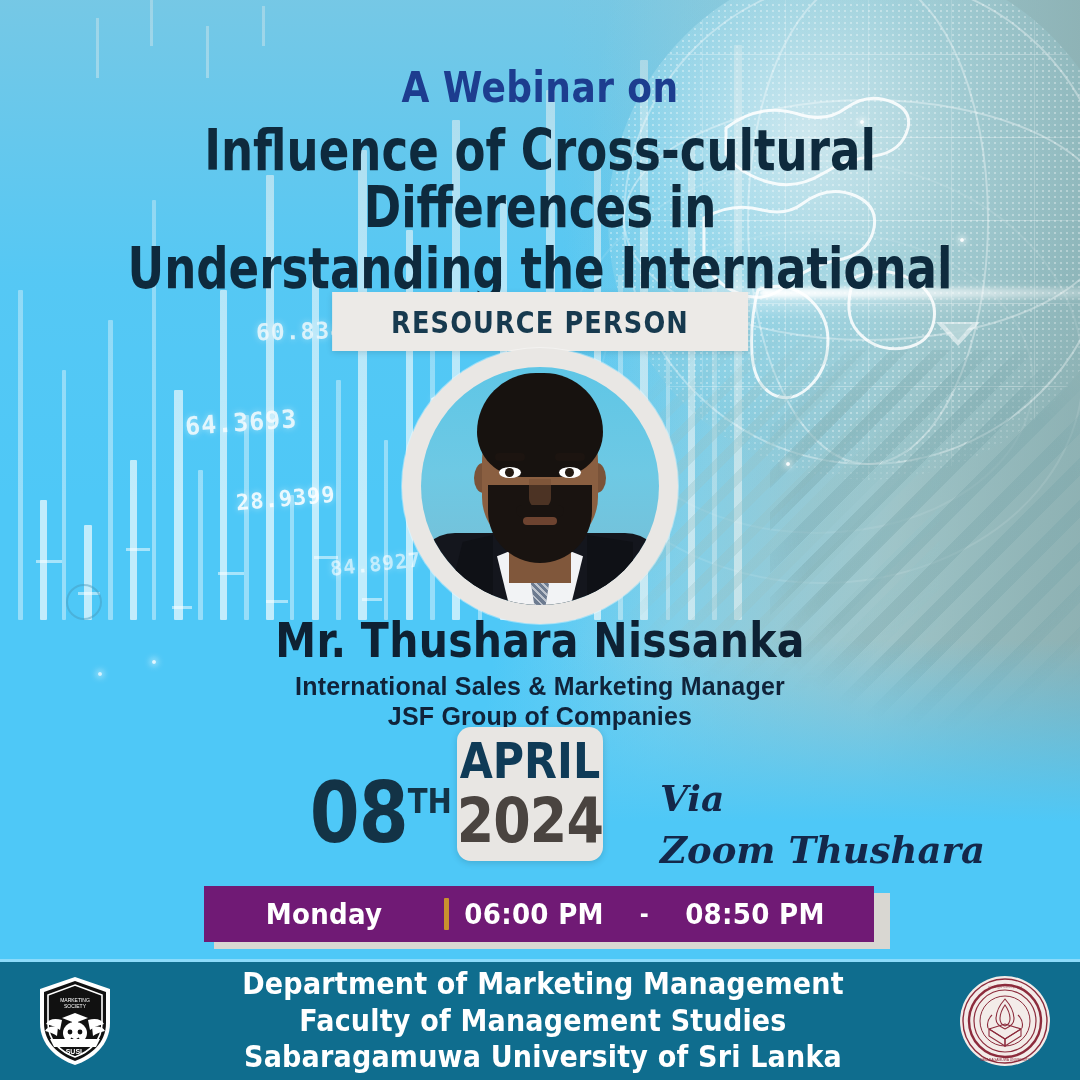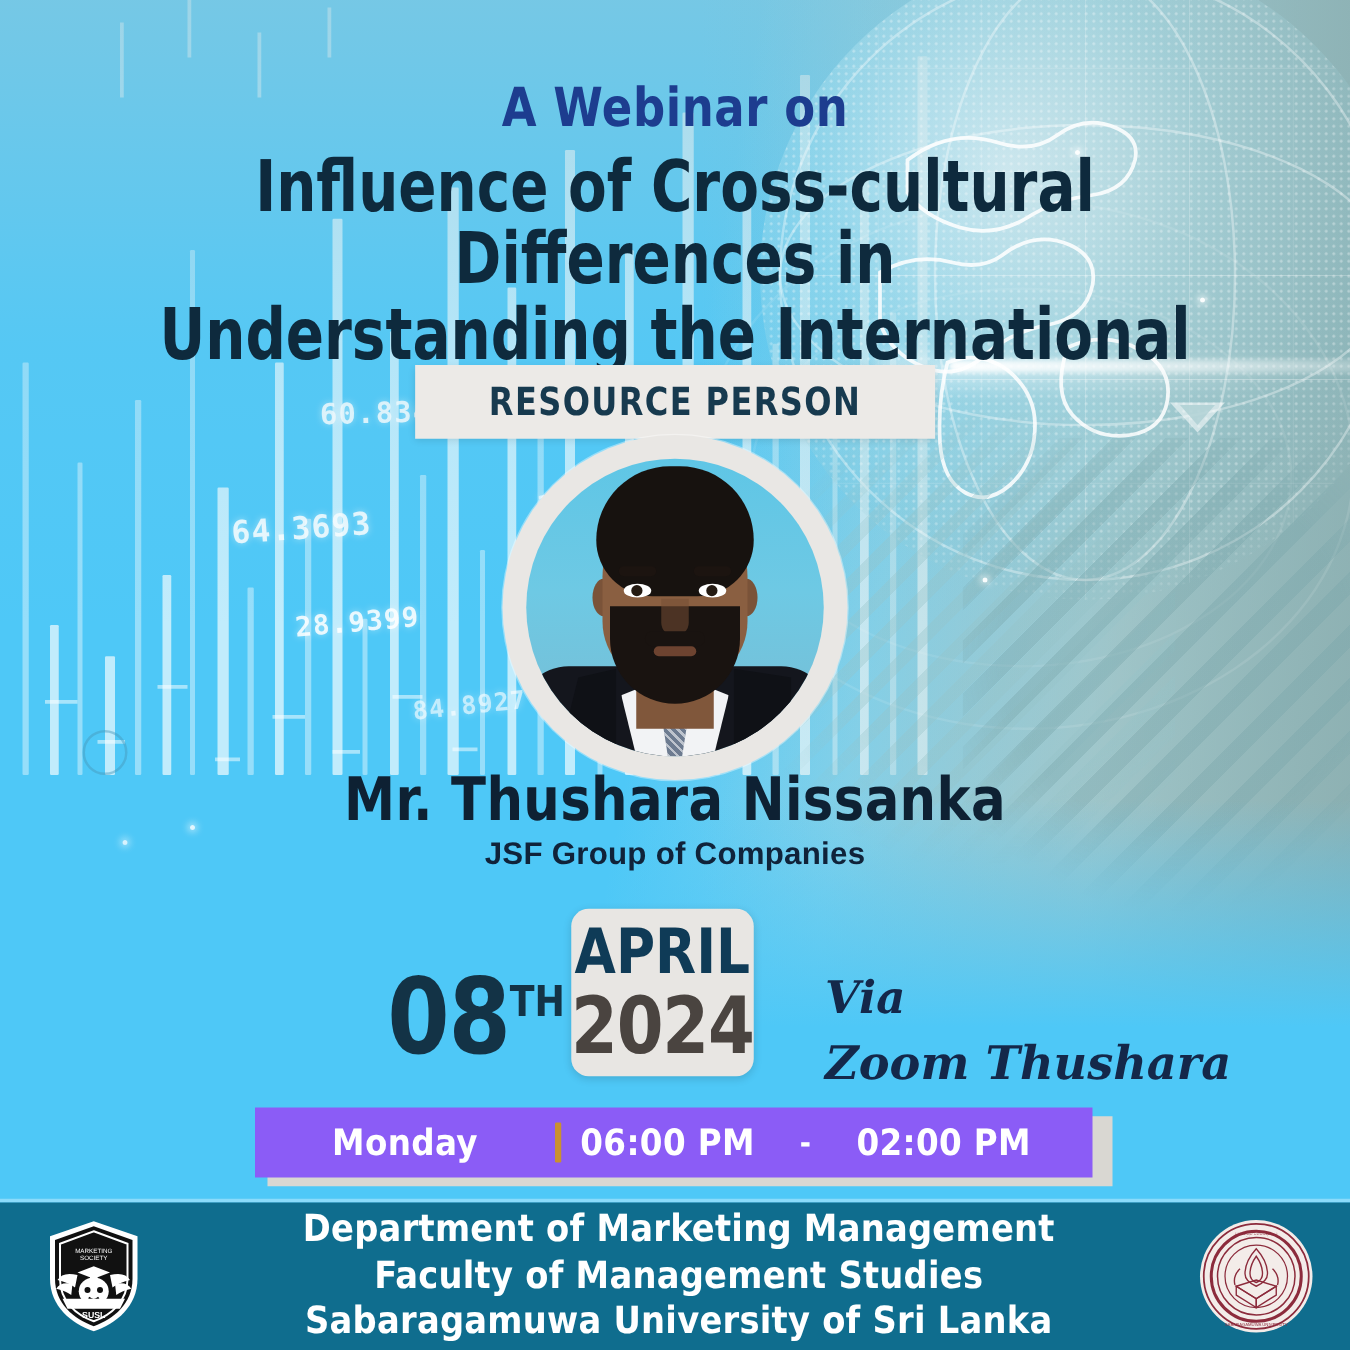--- a/index.html
+++ b/index.html
@@ -197,21 +197,21 @@
     font-family:"DejaVu Serif","Liberation Serif",serif;font-style:italic;font-weight:700;
     color:#14284a;font-size:36px;line-height:1.45;
   }
   .via .l2{font-size:37px;}
 
   
   .timebar-shadow{
     position:absolute;left:214px;top:893px;width:676px;height:56px;background:#d9d7d2;
   }
   .timebar{
-    position:absolute;left:204px;top:886px;width:670px;height:56px;background:#8b5cf6;
+    position:absolute;left:204px;top:886px;width:670px;height:56px;background:#701a75;
     display:flex;align-items:center;
   }
   .tb-day{
     color:#ffffff;font-family:"DejaVu Sans Condensed","Liberation Sans Narrow","Liberation Sans",sans-serif;
     font-weight:700;font-size:29px;width:240px;text-align:center;letter-spacing:.3px;
   }
   .tb-div{width:5px;height:32px;background:#c9912f;border-radius:1px;}
   .tb-times{
     flex:1;display:flex;align-items:center;justify-content:center;gap:36px;
     color:#ffffff;font-family:"DejaVu Sans Condensed","Liberation Sans Narrow","Liberation Sans",sans-serif;
@@ -379,20 +379,21 @@
           <b></b>
         </div>
       <div class="p-nose"></div>
       <div class="p-mous"></div>
       <div class="p-lip"></div>
     </div>
   </div>
 
   <div class="speaker">
     <div class="sp-name">Mr. Thushara Nissanka</div>
+    <div class="sp-role">International Sales &amp; Marketing Manager</div>
     <div class="sp-org">JSF Group of Companies</div>
   </div>
 
   <div class="daterow">
     <div class="day">
       <span>08</span><sup>TH</sup>
     </div>
     <div class="monthcard">
       <div class="m">APRIL</div>
       <div class="y">2024</div>
@@ -403,21 +404,21 @@
     </div>
   </div>
 
   <div class="timebar-shadow"></div>
   <div class="timebar">
     <div class="tb-day">Monday</div>
     <div class="tb-div"></div>
     <div class="tb-times">
       <span>06:00 PM</span>
       <span class="tb-dash">-</span>
-      <span>02:00 PM</span>
+      <span>08:50 PM</span>
     </div>
   </div>
 
   <div class="edge-line"></div>
   <div class="footer">
 
     <div class="logo-left">
       <svg width="78" height="92" viewBox="0 0 78 92" aria-hidden="true">
         <path d="M39 2 L74 14 V48 C74 70 57 84 39 90 C21 84 4 70 4 48 V14 Z" fill="#ffffff"></path>
         <path d="M39 6 L70 17 V48 C70 68 55 80 39 86 C23 80 8 68 8 48 V17 Z" fill="#111111"></path>

